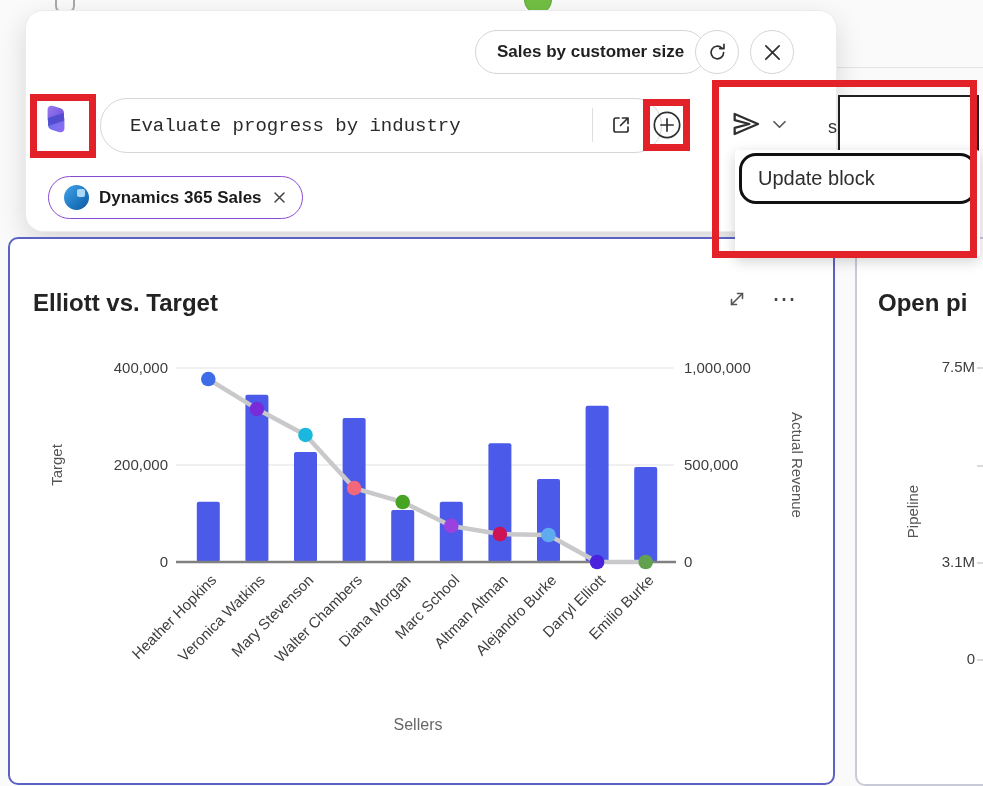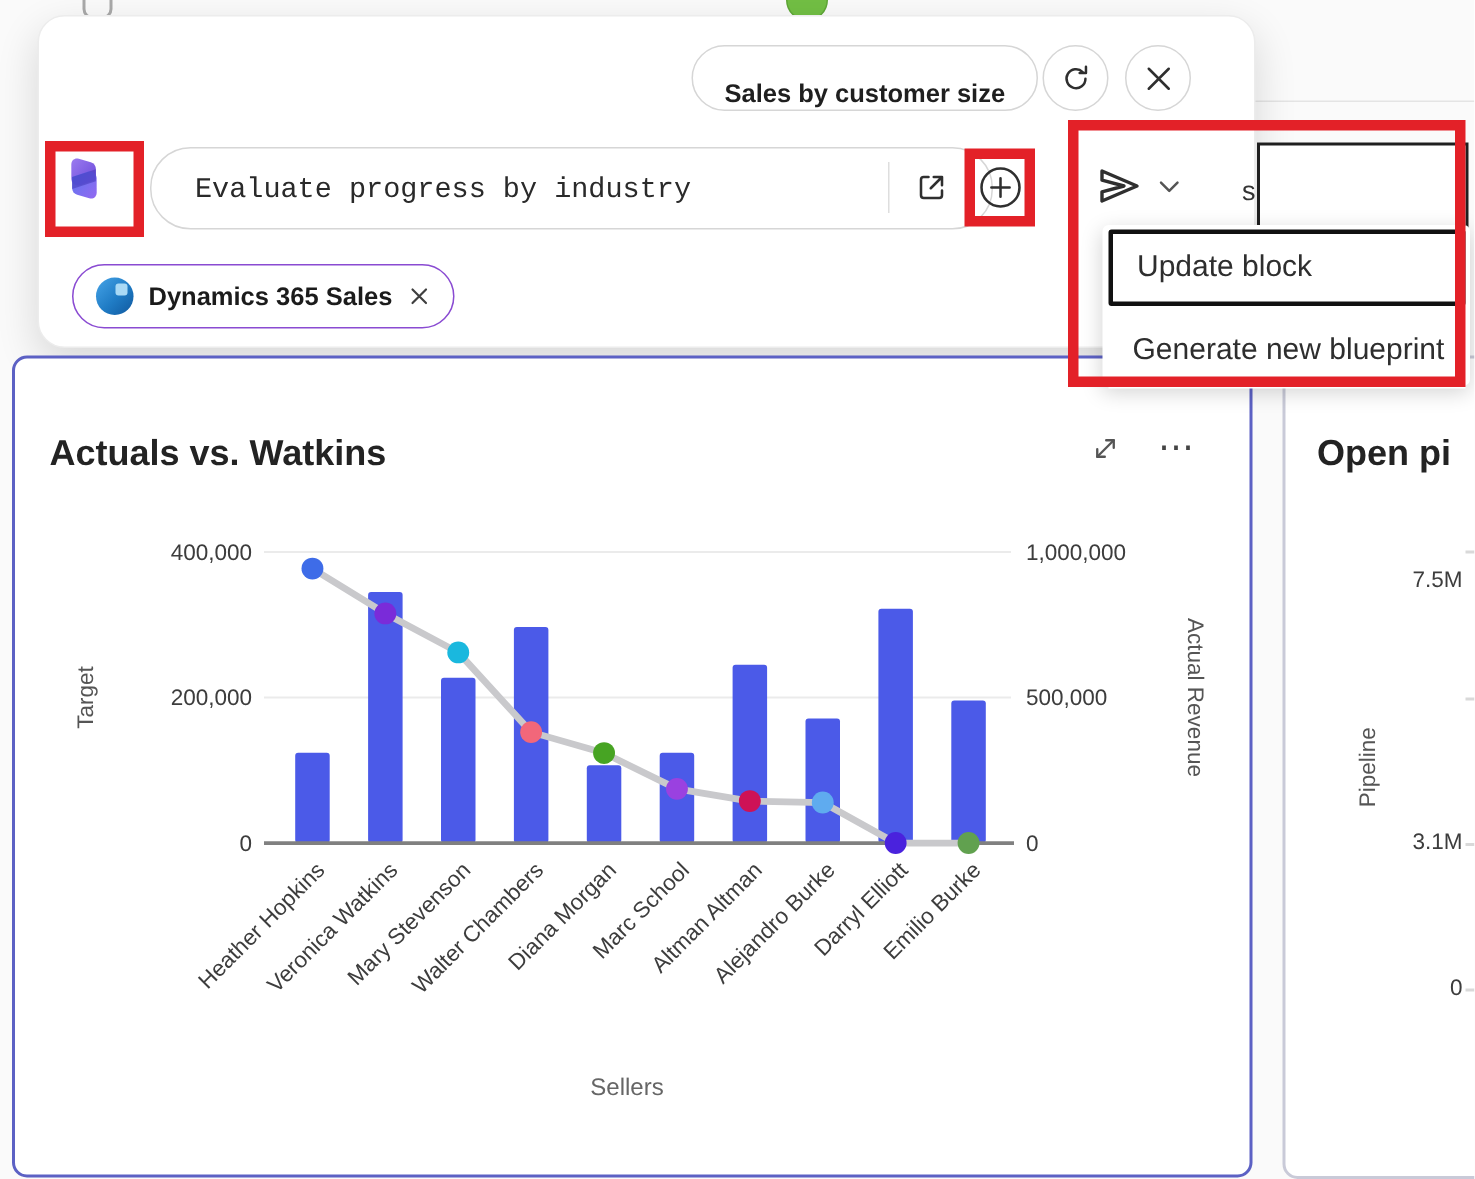--- a/index.html
+++ b/index.html
@@ -30,21 +30,21 @@
   .chip-icon .sq{position:absolute;right:4px;top:4px;width:8px;height:8px;border-radius:2px;background:#aederff;background:#a9d9f5;}
   .chip-label{font-size:17px;font-weight:700;color:#1b1b1b;white-space:nowrap;}
 
   
   .tr-box{left:838px;top:95px;width:137px;height:53px;background:#fff;border:2.5px solid #1f1f1f;z-index:15;}
   .tr-s{left:828px;top:117px;font-size:18px;color:#333;z-index:14;}
 
   
   .menu{left:735px;top:150px;width:245px;height:107px;background:#fff;border-radius:4px;box-shadow:0 4px 14px rgba(0,0,0,.18);z-index:20;}
   .menu-item{position:absolute;left:4px;width:238px;height:51px;display:flex;align-items:center;padding-left:16px;box-sizing:border-box;font-size:20px;color:#2e2e2e;cursor:pointer;background:#fff;}
-  .menu-item.focused{border:3px solid #111;border-radius:2px;}
+  .menu-item.focused{border:3px solid #111;border-radius:17px;}
 
   
   .card{background:#fff;border-radius:10px;}
   .card1{left:8px;top:237px;width:823px;height:544px;border:2px solid #5c61c4;}
   .card2{left:855px;top:237px;width:200px;height:545px;border:2px solid #c9cad8;}
   .card-title{font-size:24px;font-weight:600;color:#232323;white-space:nowrap;}
   .ellipsis{font-size:24px;color:#444;letter-spacing:2px;cursor:pointer;line-height:14px;}
 
   .tick{width:75px;text-align:right;font-size:15px;color:#3d3d3d;}
   .stub{width:7px;height:2px;background:#d9d9d9;}
@@ -56,21 +56,21 @@
 <body>
 
 <div id="stage">
 
   <div class="abs bg-line"></div>
   <div class="abs green-dot"></div>
   <div class="abs gray-handle"></div>
 
   <div class="abs panel"></div>
 
-  <div class="abs pill" style="left:461px;align-items:flex-end;">
+  <div class="abs pill" style="left:475px;">
     <span>Sales by customer size</span>
   </div>
 
   <div class="abs round-btn" style="left:695px;">
     <svg width="21" height="21" viewBox="0 0 24 24">
       <path d="M19 12a7.2 7.2 0 1 1-2.1-5.1" fill="none" stroke="#2f2f2f" stroke-width="1.9" stroke-linecap="round"></path>
       <path d="M19.4 2.8v4.8h-4.8" fill="none" stroke="#2f2f2f" stroke-width="1.9" stroke-linecap="round" stroke-linejoin="round"></path>
     </svg>
   </div>
   <div class="abs round-btn" style="left:750px;">
@@ -137,29 +137,26 @@
     </svg>
   </div>
 
   <span class="abs tr-s">s</span>
   <div class="abs tr-box"></div>
 
   <div class="abs menu">
     <div class="menu-item focused" style="top:3px;">
       <span>Update block</span>
     </div>
-    <div class="menu-item" style="top:58px;">
-      <span>Generate new blueprint</span>
-    </div>
   </div>
 
   <div class="abs ann" style="left:712px;top:80px;width:251px;height:164px;"></div>
 
   <div class="abs card card1"></div>
-  <div class="abs card-title" style="left:33px;top:289px;">Actuals vs. Watkins</div>
+  <div class="abs card-title" style="left:33px;top:289px;">Elliott vs. Target</div>
   <div class="abs icon-btn" style="left:724px;top:286px;width:26px;height:26px;">
     <svg width="22" height="22" viewBox="0 0 24 24">
       <path d="M6 18L18 6" stroke="#555" stroke-width="1.7" stroke-linecap="round"></path>
       <path d="M12.5 6H18v5.5M11.5 18H6v-5.5" fill="none" stroke="#555" stroke-width="1.7" stroke-linecap="round" stroke-linejoin="round"></path>
     </svg>
   </div>
   <div class="abs ellipsis" style="left:772px;top:292px;">⋯</div>
 
   <svg id="combo-chart" class="abs" style="left:8px;top:237px;" width="823" height="544" viewBox="0 0 823 544">
       <line x1="168" y1="131" x2="666" y2="131" stroke="#ebebeb" stroke-width="1.3"></line>
@@ -202,21 +199,21 @@
       <text x="452.3" y="344" text-anchor="end" font-size="15" fill="#3d3d3d" transform="rotate(-45 452.3 344)">Marc School</text>
       <text x="500.9" y="344" text-anchor="end" font-size="15" fill="#3d3d3d" transform="rotate(-45 500.9 344)">Altman Altman</text>
       <text x="549.5" y="344" text-anchor="end" font-size="15" fill="#3d3d3d" transform="rotate(-45 549.5 344)">Alejandro Burke</text>
       <text x="598.1" y="344" text-anchor="end" font-size="15" fill="#3d3d3d" transform="rotate(-45 598.1 344)">Darryl Elliott</text>
       <text x="646.7" y="344" text-anchor="end" font-size="15" fill="#3d3d3d" transform="rotate(-45 646.7 344)">Emilio Burke</text>
       <text x="410" y="493" text-anchor="middle" font-size="16" fill="#666">Sellers</text>
     </svg>
 
   <div class="abs card card2"></div>
   <div class="abs card-title" style="left:878px;top:289px;">Open pi</div>
-  <div class="abs tick" style="left:900px;top:358px;margin-top:20px;">7.5M</div>
+  <div class="abs tick" style="left:900px;top:358px;">7.5M</div>
   <div class="abs tick" style="left:949px;top:456px;">5M</div>
   <div class="abs tick" style="left:900px;top:553px;">3.1M</div>
   <div class="abs tick" style="left:900px;top:650px;">0</div>
   <div class="abs rot-label" style="left:872px;top:503px;">Pipeline</div>
   <div class="abs stub" style="left:977px;top:367px;"></div>
   <div class="abs stub" style="left:977px;top:465px;"></div>
   <div class="abs stub" style="left:977px;top:562px;"></div>
   <div class="abs stub" style="left:977px;top:659px;"></div>
 
 </div>

